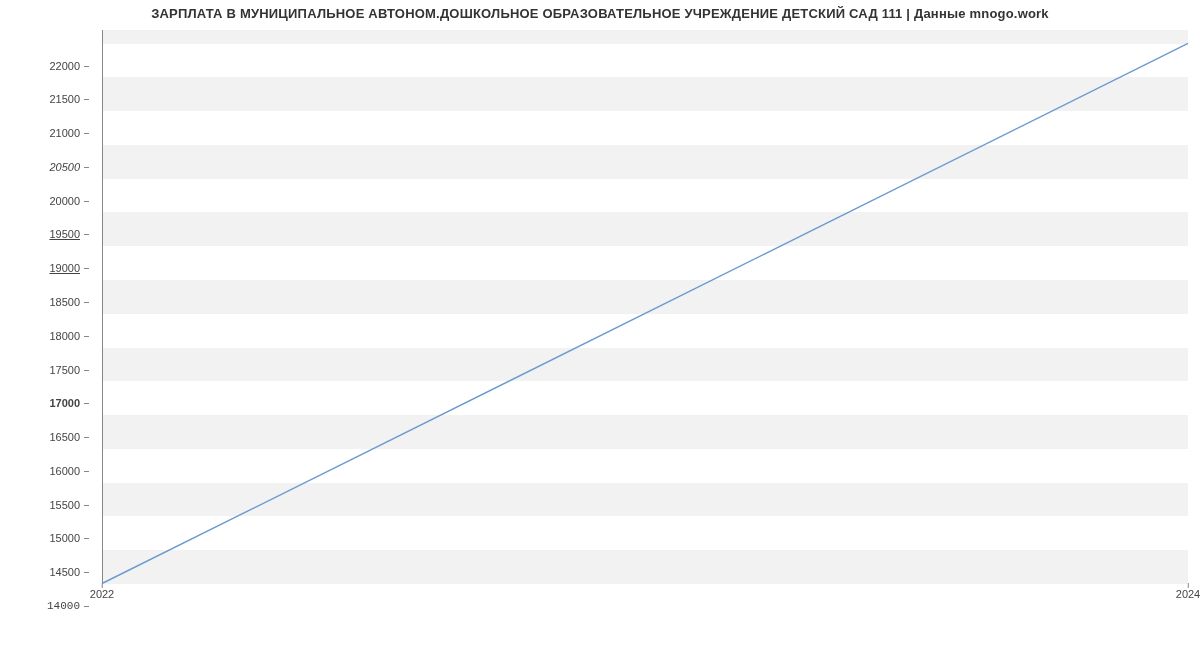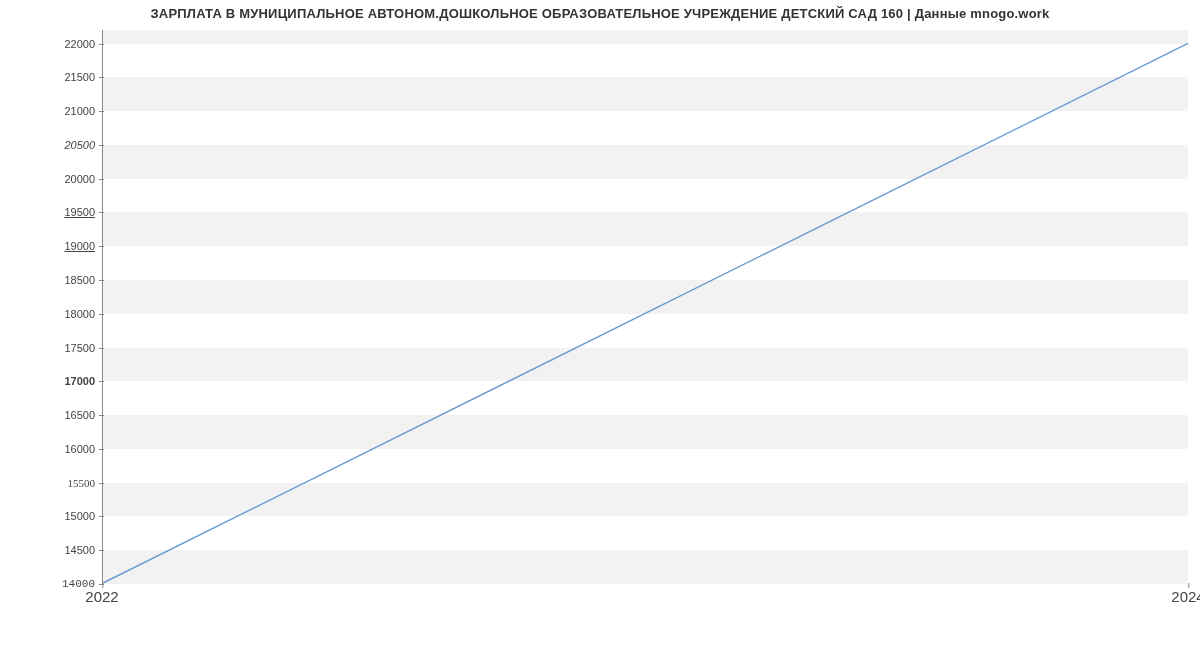--- a/index.html
+++ b/index.html
@@ -37,39 +37,40 @@
     box-sizing: border-box;
   }
   .band {
     position: absolute;
     left: 0;
     width: 100%;
     background: #f2f2f2;
   }
   .y-tick {
     position: absolute;
-    left: 55px;
+    left: 40px;
     width: 40px;
     text-align: right;
     font-size: 11px;
     color: #444;
     transform: translateY(-50%);
+    margin-top: 22px;
   }
   .y-tick .tm {
     position: absolute;
     left: 44px;
     top: 50%;
     width: 5px;
     height: 1px;
     background: #888;
   }
   .x-tick {
     position: absolute;
     top: 588px;
-    font-size: 15px;
+    font-size: 11px;
     color: #444;
     transform: translateX(-50%);
     text-align: center;
   }
   .x-tick .tm {
     position: absolute;
     left: 50%;
     top: -5px;
     width: 1px;
     height: 5px;
@@ -81,39 +82,39 @@
     top: 0;
     width: 100%;
     height: 100%;
     overflow: visible;
   }
 </style>
 </head>
 <body>
 
 <div class="chart-wrap">
-  <div class="title">ЗАРПЛАТА В МУНИЦИПАЛЬНОЕ АВТОНОМ.ДОШКОЛЬНОЕ ОБРАЗОВАТЕЛЬНОЕ УЧРЕЖДЕНИЕ ДЕТСКИЙ САД 160 | Данные mnogo.work</div>
+  <div class="title">ЗАРПЛАТА В МУНИЦИПАЛЬНОЕ АВТОНОМ.ДОШКОЛЬНОЕ ОБРАЗОВАТЕЛЬНОЕ УЧРЕЖДЕНИЕ ДЕТСКИЙ САД 111 | Данные mnogo.work</div>
   <div class="plot" id="plot">
     <div class="band" style="top: 520.22px; height: 33.7805px;"></div>
       <div class="band" style="top: 452.659px; height: 33.7805px;"></div>
       <div class="band" style="top: 385.098px; height: 33.7805px;"></div>
       <div class="band" style="top: 317.537px; height: 33.7805px;"></div>
       <div class="band" style="top: 249.976px; height: 33.7805px;"></div>
       <div class="band" style="top: 182.415px; height: 33.7805px;"></div>
       <div class="band" style="top: 114.854px; height: 33.7805px;"></div>
       <div class="band" style="top: 47.2927px; height: 33.7805px;"></div>
       <div class="band" style="top: 0px; height: 13.5122px;"></div>
       <svg class="line" id="line-svg" preserveAspectRatio="none" viewBox="0 0 1086 554">
         <path d="M0 554 L1086 13.512195121951208" fill="none" stroke="#6b9bd1" stroke-width="1.4" vector-effect="non-scaling-stroke"></path>
       </svg>
   </div>
 <div class="y-tick" style="top: 584px; font-family: Liberation Mono, monospace;">14000<span class="tm"></span></div>
     <div class="y-tick" style="top: 550.22px;">14500<span class="tm"></span></div>
     <div class="y-tick" style="top: 516.439px;">15000<span class="tm"></span></div>
-    <div class="y-tick" style="top: 482.659px; font-family: Liberation Serif, serif;">15500<span class="tm"></span></div>
+    <div class="y-tick" style="top: 482.659px;">15500<span class="tm"></span></div>
     <div class="y-tick" style="top: 448.878px;">16000<span class="tm"></span></div>
     <div class="y-tick" style="top: 415.098px;">16500<span class="tm"></span></div>
     <div class="y-tick" style="top: 381.317px; font-weight: bold;">17000<span class="tm"></span></div>
     <div class="y-tick" style="top: 347.537px;">17500<span class="tm"></span></div>
     <div class="y-tick" style="top: 313.756px;">18000<span class="tm"></span></div>
     <div class="y-tick" style="top: 279.976px;">18500<span class="tm"></span></div>
     <div class="y-tick" style="top: 246.195px; text-decoration: underline;">19000<span class="tm"></span></div>
     <div class="y-tick" style="top: 212.415px; text-decoration: underline;">19500<span class="tm"></span></div>
     <div class="y-tick" style="top: 178.634px;">20000<span class="tm"></span></div>
     <div class="y-tick" style="top: 144.854px; font-style: italic;">20500<span class="tm"></span></div>

